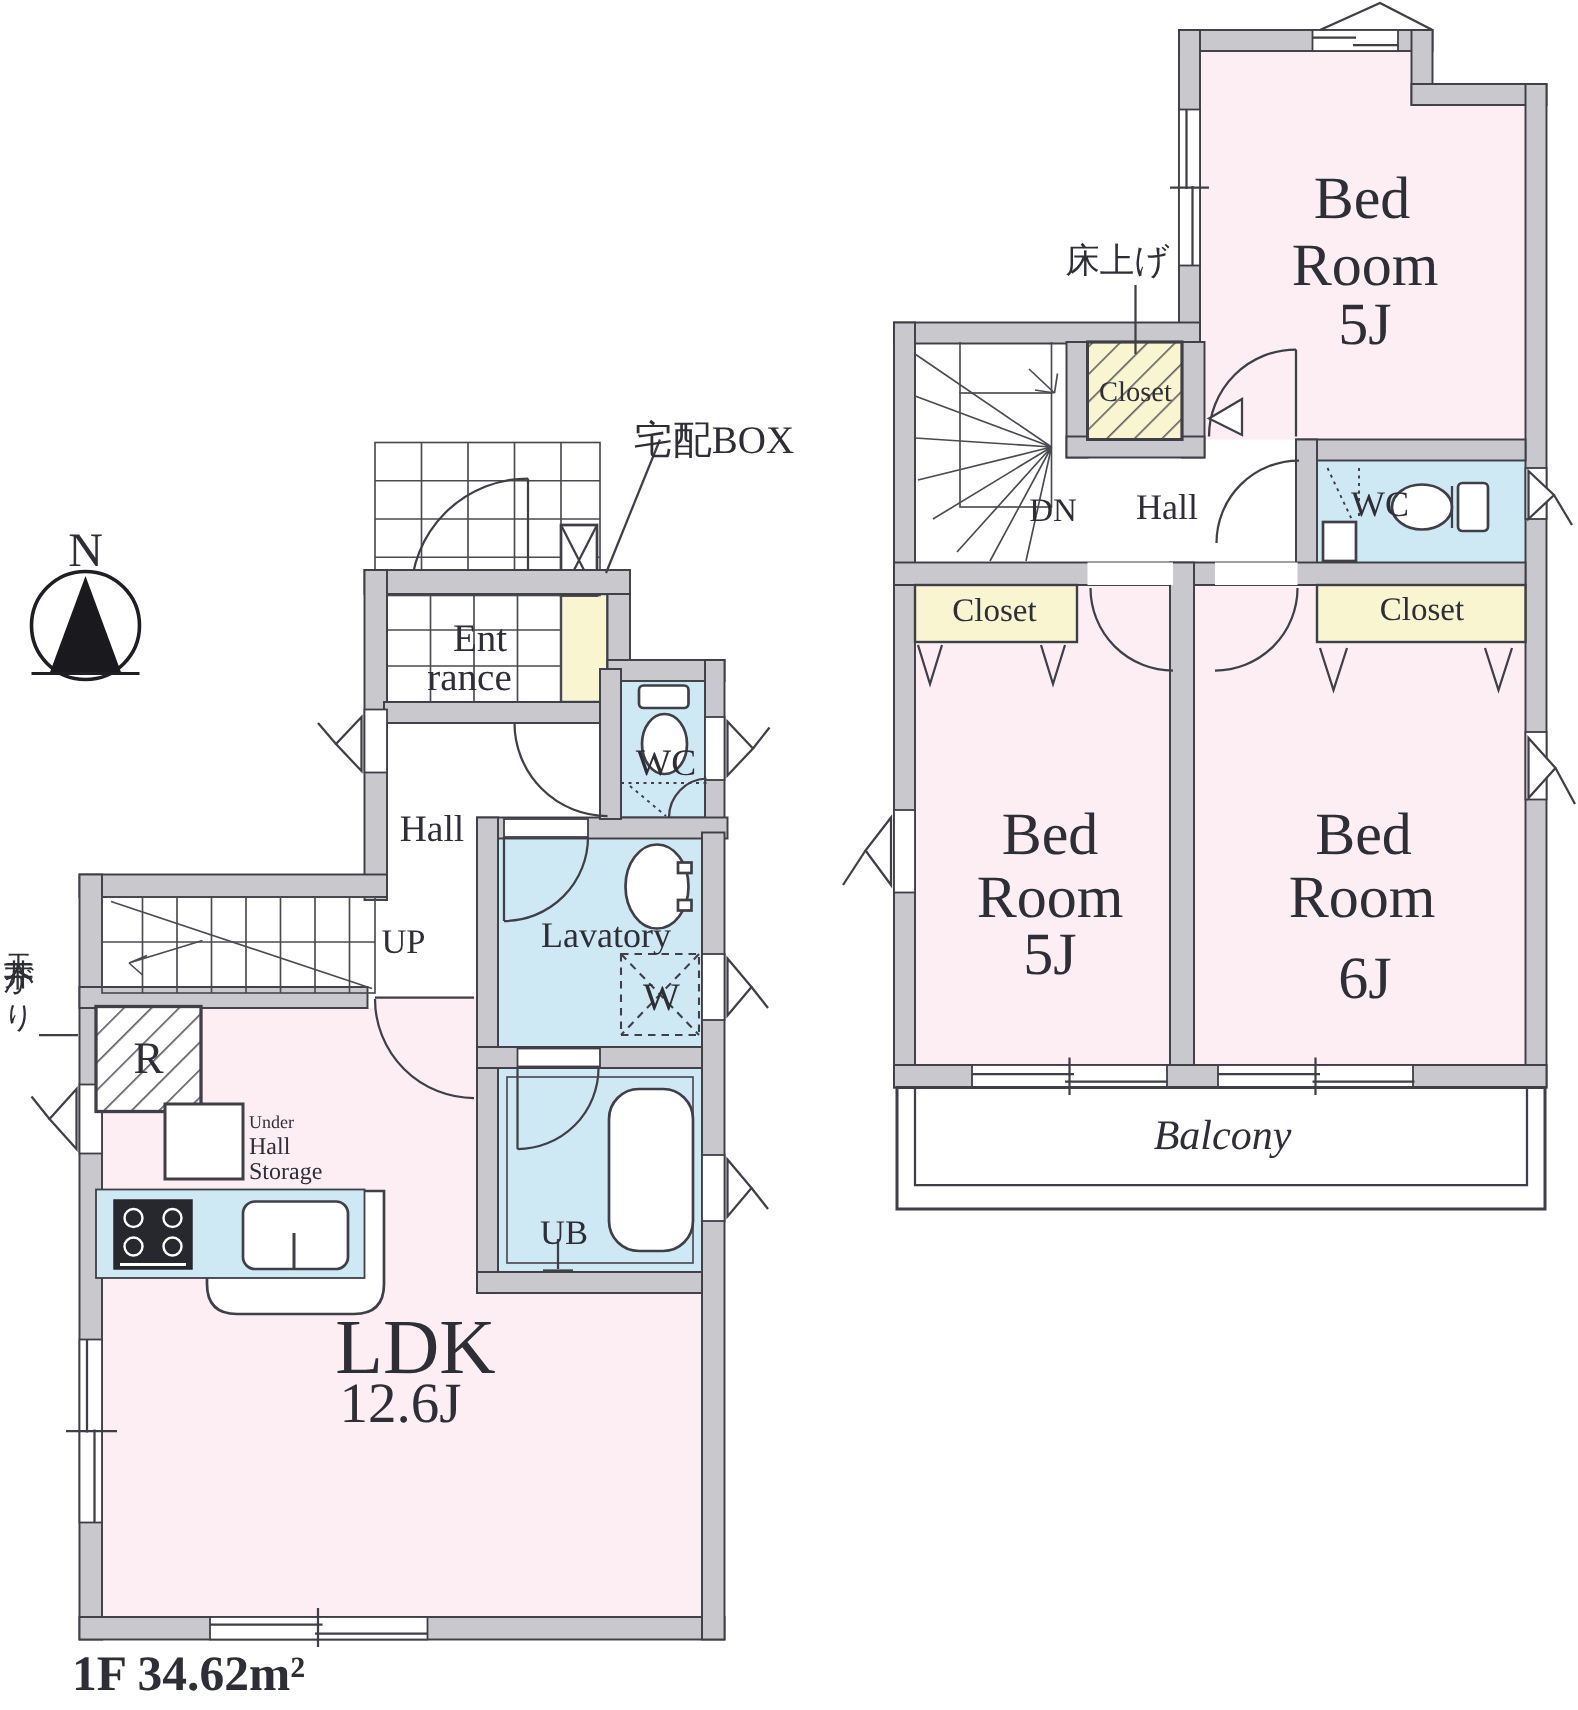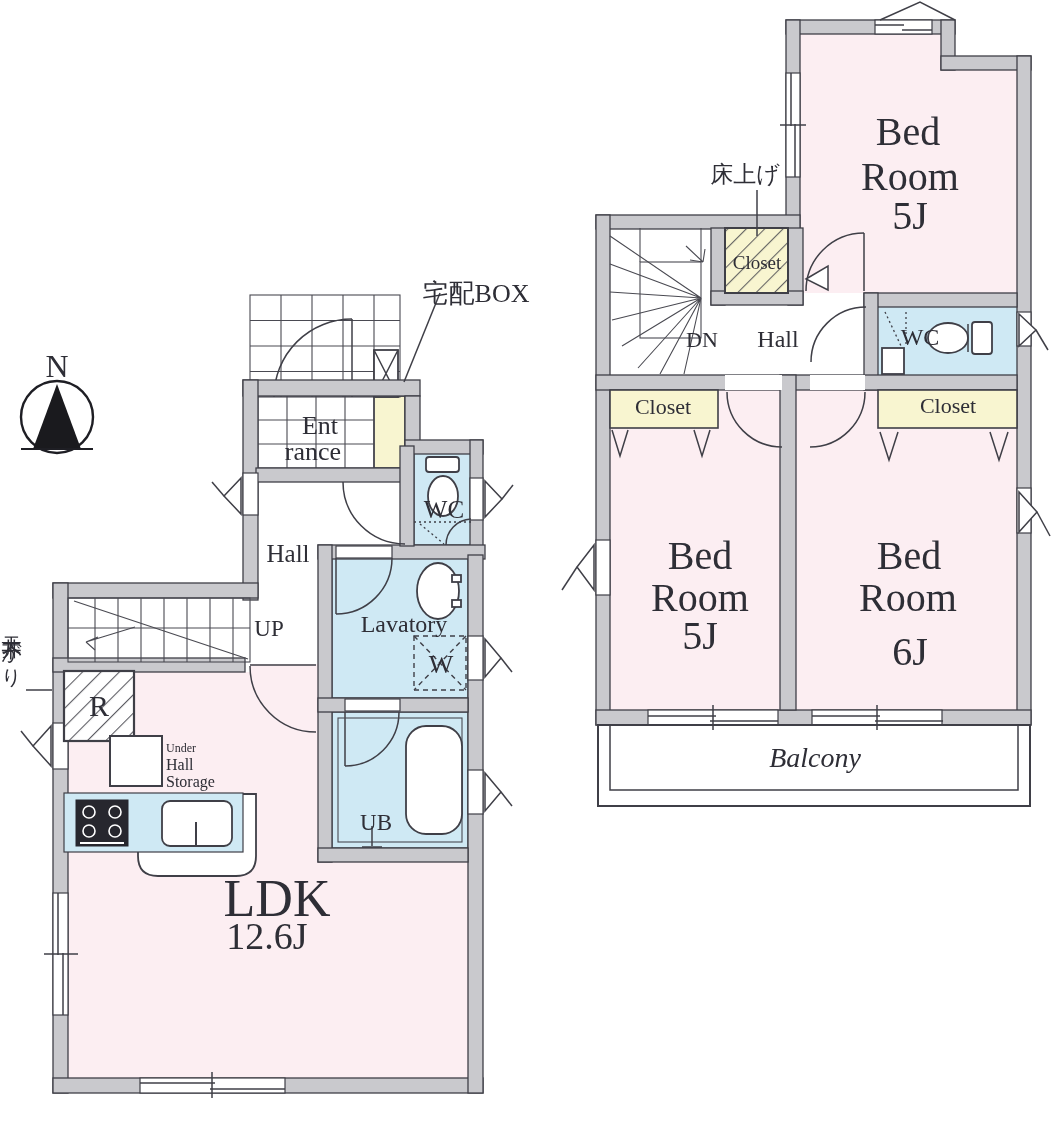--- a/index.html
+++ b/index.html
@@ -307,20 +307,21 @@
 <div class="lbl" style="left:444px;top:509px;font-size:25px;">WC</div>
 <div class="lbl" style="left:404px;top:624px;font-size:24px;">Lavatory</div>
 <div class="lbl" style="left:441px;top:665px;font-size:26px;">W</div>
 <div class="lbl" style="left:376px;top:822px;font-size:23px;">UB</div>
 <div class="lbl" style="left:99px;top:706px;font-size:30px;">R</div>
 <div class="lbl anchor-left" style="left:166px;top:748px;font-size:12px;">Under</div>
 <div class="lbl anchor-left" style="left:166px;top:765px;font-size:16px;">Hall</div>
 <div class="lbl anchor-left" style="left:166px;top:782px;font-size:16px;text-align:center;">Storage</div>
 <div class="lbl" style="left:267px;top:899px;font-size:52px;margin-left:10px;">LDK</div>
 <div class="lbl" style="left:267px;top:936px;font-size:38px;">12.6J</div>
+<div class="lbl anchor-left bold" style="left:48px;top:1117px;font-size:33px;">1F 34.62m²</div>
 
 <div class="lbl" style="left:745px;top:174px;font-size:23px;">床上げ</div>
 <div class="lbl" style="left:757px;top:262px;font-size:19px;">Closet</div>
 <div class="lbl" style="left:702px;top:340px;font-size:22px;">DN</div>
 <div class="lbl" style="left:778px;top:339px;font-size:24px;">Hall</div>
 <div class="lbl" style="left:920px;top:337px;font-size:24px;">WC</div>
 <div class="lbl" style="left:663px;top:407px;font-size:22px;">Closet</div>
 <div class="lbl" style="left:948px;top:406px;font-size:22px;">Closet</div>
 <div class="lbl" style="left:908px;top:132px;font-size:40px;">Bed</div>
 <div class="lbl" style="left:910px;top:177px;font-size:40px;">Room</div>

